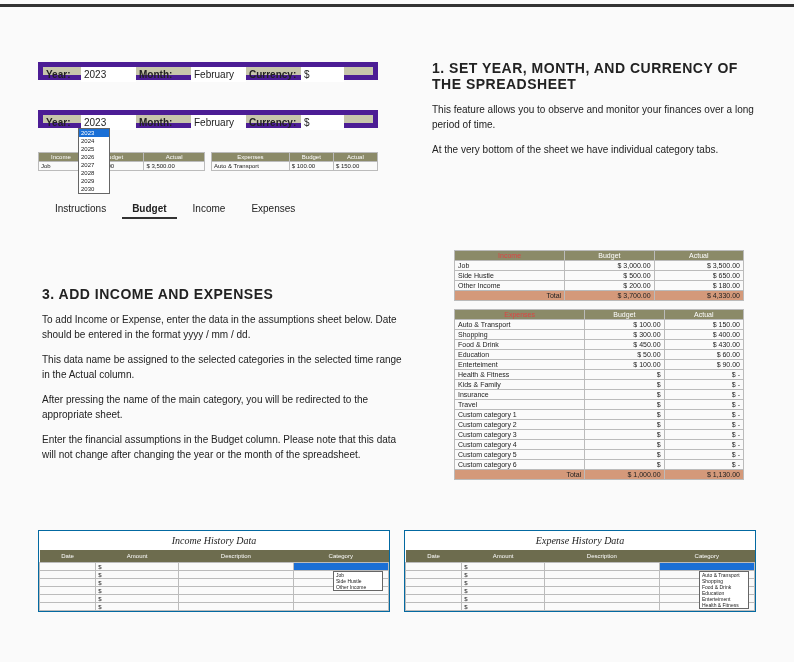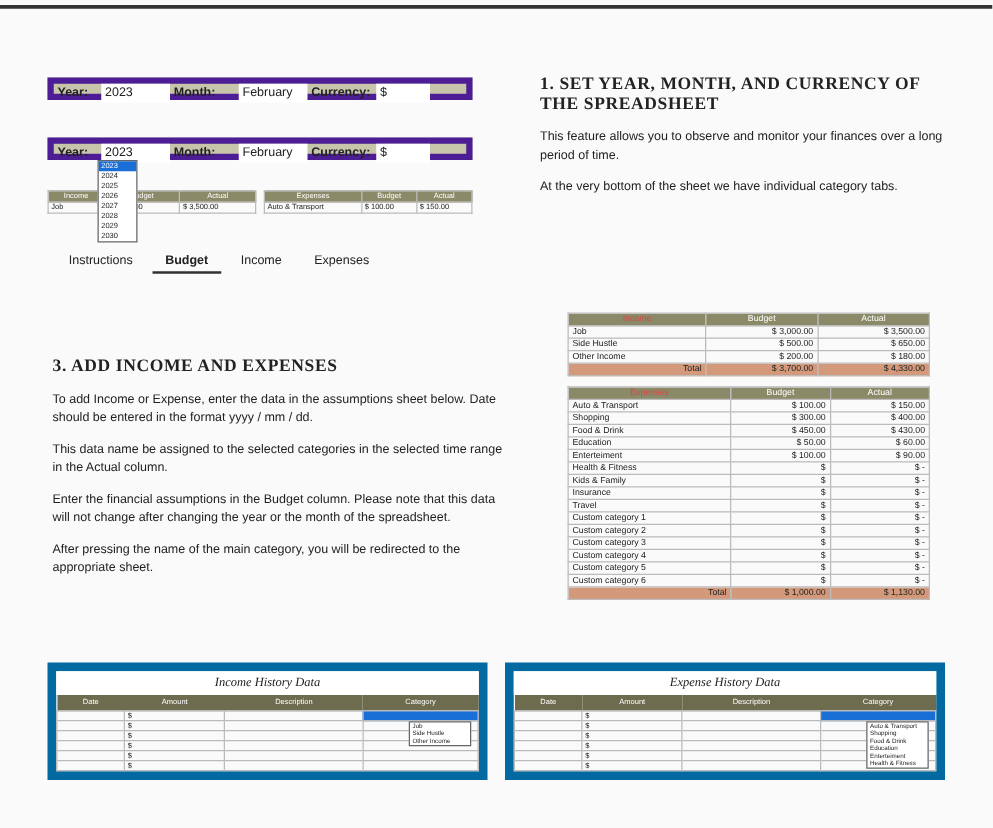--- a/index.html
+++ b/index.html
@@ -47,21 +47,21 @@
     position: absolute; left: 45px; top: 200px; display: flex; gap: 6px;
     font-size: 10px;
     text-align: right;
   }
   .sheet-tabs span { padding: 3px 10px; border-bottom: 2px solid transparent; }
   .sheet-tabs .active { font-weight: bold; border-bottom: 2px solid #333; }
 
   
   .section1 { position: absolute; left: 432px; top: 60px; width: 330px; }
   .section1 h2, .section2 h2 {
-    font-family: Liberation Serif, serif;
+    font-family: Liberation Sans, sans-serif;
     font-size: 14px; letter-spacing: 0.5px; margin-bottom: 10px;
   }
   .section1 p, .section2 p { font-size: 10px; line-height: 1.5; margin-bottom: 10px; }
 
   
   .section2 { position: absolute; left: 42px; top: 286px; width: 360px; }
 
   
   .finblock { position: absolute; left: 454px; top: 250px; width: 290px; font-size: 7px; }
   .finblock table { border-collapse: collapse; width: 100%; margin-bottom: 8px; }
@@ -69,21 +69,21 @@
   .finblock th { background: #8b8a68; color: #fff; font-weight: normal; }
   .finblock th.inc { color: #d44; }
   .finblock .total td { background: #d4997a; }
   .finblock td.money { text-align: right; }
 
   
   .hist {
     position: absolute; left: 38px; top: 530px; width: 718px;
     display: flex; gap: 14px;
   }
-  .histbox { flex: 1; border: 7px solid #0369a1; }
+  .histbox { flex: 1; border: 1px solid #0369a1; }
   .histbox .title {
     text-align: center; font-style: italic;
     font-family: Georgia, serif; font-size: 10px; padding: 4px; background:#fff;
   }
   .histbox table { border-collapse: collapse; width: 100%; font-size: 6px; }
   .histbox th { background: #6d6c4e; color: #fff; padding: 3px 2px; font-weight: normal; }
   .histbox td { border: 1px solid #bbb; height: 8px; padding: 0 2px; }
   .catdrop {
     position: absolute; background:#fff; border:1px solid #666;
     font-size:5px; width:50px;
@@ -171,22 +171,22 @@
 <div class="section1">
   <h2>1. SET YEAR, MONTH, AND CURRENCY OF THE SPREADSHEET</h2>
   <p>This feature allows you to observe and monitor your finances over a long period of time.</p>
   <p>At the very bottom of the sheet we have individual category tabs.</p>
 </div>
 
 <div class="section2">
   <h2>3. ADD INCOME AND EXPENSES</h2>
   <p>To add Income or Expense, enter the data in the assumptions sheet below. Date should be entered in the format yyyy / mm / dd.</p>
   <p>This data name be assigned to the selected categories in the selected time range in the Actual column.</p>
+  <p>After pressing the name of the main category, you will be redirected to the appropriate sheet.</p>
   <p>Enter the financial assumptions in the Budget column. Please note that this data will not change after changing the year or the month of the spreadsheet.</p>
-  <p>After pressing the name of the main category, you will be redirected to the appropriate sheet.</p>
 </div>
 
 <div class="finblock">
   <table id="income-tbl">
       <tbody>
         <tr>
           <th class="inc">Income</th>
           <th>Budget</th>
           <th>Actual</th>
         </tr>

